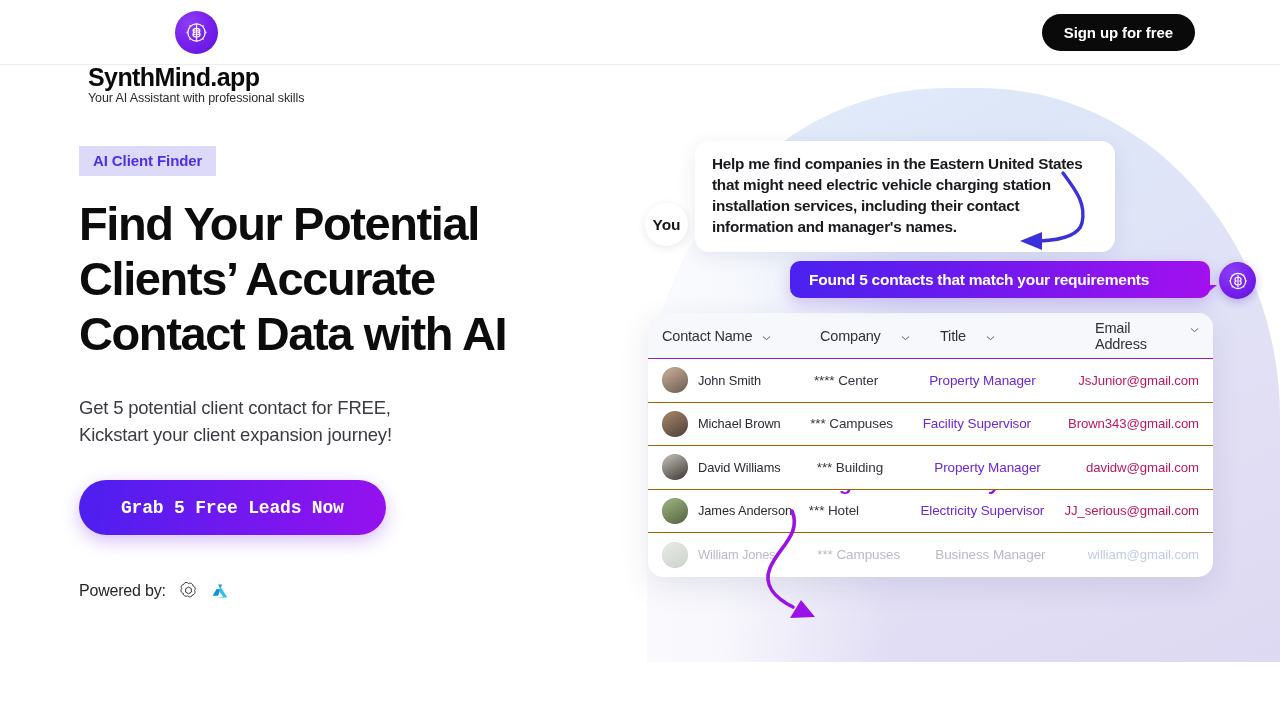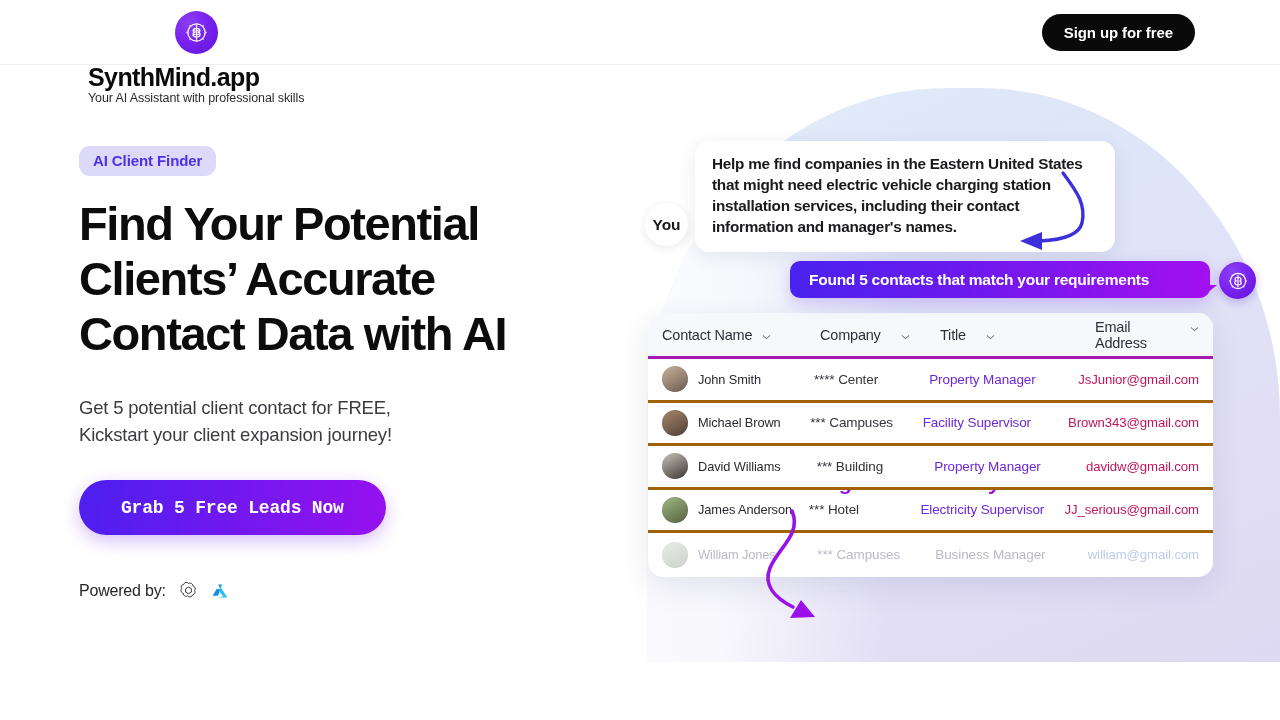--- a/index.html
+++ b/index.html
@@ -40,21 +40,21 @@
     font-family:"Liberation Sans", sans-serif;
     font-size:15px; font-weight:700; cursor:pointer;
     letter-spacing:-0.1px;
   }
 
   
   .hero-left { position:absolute; left:79px; top:146px; width:520px; }
   .pill {
     display:inline-block; background:#ddd9f8; color:#4f2ee8;
     font-size:15px; font-weight:700; letter-spacing:-0.1px;
-    padding:6px 14px 7px; border-radius:11px;
+    padding:6px 14px 7px; border-radius:0;
   }
   .hero-title {
     margin-top:20px;
     font-size:47px; font-weight:700; line-height:1.175;
     letter-spacing:-1.4px; color:#0c0c0c; max-width:470px;
   }
   .hero-sub {
     margin-top:32px; font-size:18.5px; line-height:1.48;
     color:#3b3b42; letter-spacing:-0.2px; max-width:440px;
   }
@@ -139,30 +139,30 @@
   .table-card {
     position:absolute; left:48px; top:313px;
     width:565px; border-radius:15px;
     background:#ffffff; overflow:hidden;
     box-shadow: 0 9px 30px rgba(50,50,110,.11);
     z-index: 10;
   }
   .thead {
     display:flex; align-items:center; height:46px;
     background:#f7f8fc; padding:0 14px;
-    border-bottom:3px solid #a21caf;
+    border-bottom:1px solid #a21caf;
   }
   .th {
     display:flex; align-items:flex-start; gap:20px;
     font-size:14.5px; color:#30303a; letter-spacing:-0.2px;
   }
   .chev { display:inline-block; }
   .trow {
     display:flex; align-items:center; height:43.5px;
-    padding:0 14px; border-bottom:3px solid #a16207;
+    padding:0 14px; border-bottom:1px solid #a16207;
   }
   .trow:last-child { border-bottom:none; }
   .c-name { width:158px; display:flex; align-items:center; gap:10px; }
   .c-comp { width:120px; }
   .c-title { width:155px; }
   .c-mail  { flex:1; }
   .avatar {
     width:26px; height:26px; border-radius:50%;
     flex:0 0 auto; background:#bfc3cc;
     box-shadow: inset 0 0 0 1px rgba(0,0,0,.05);

